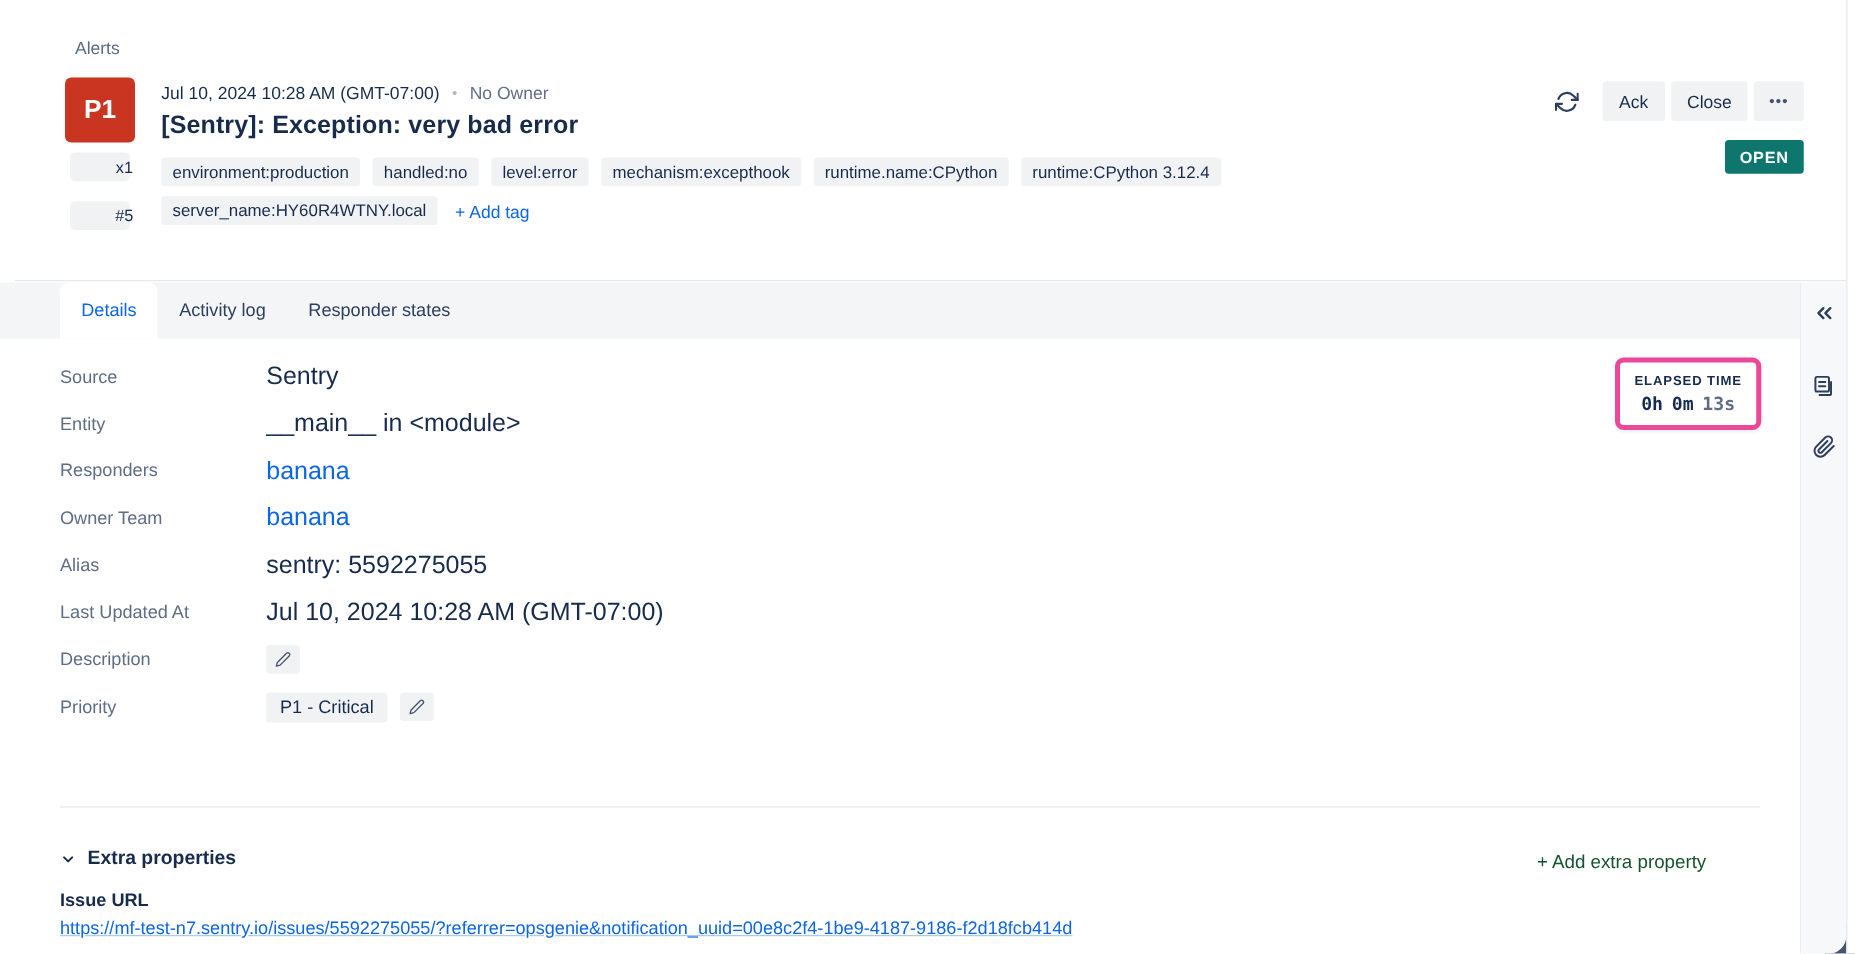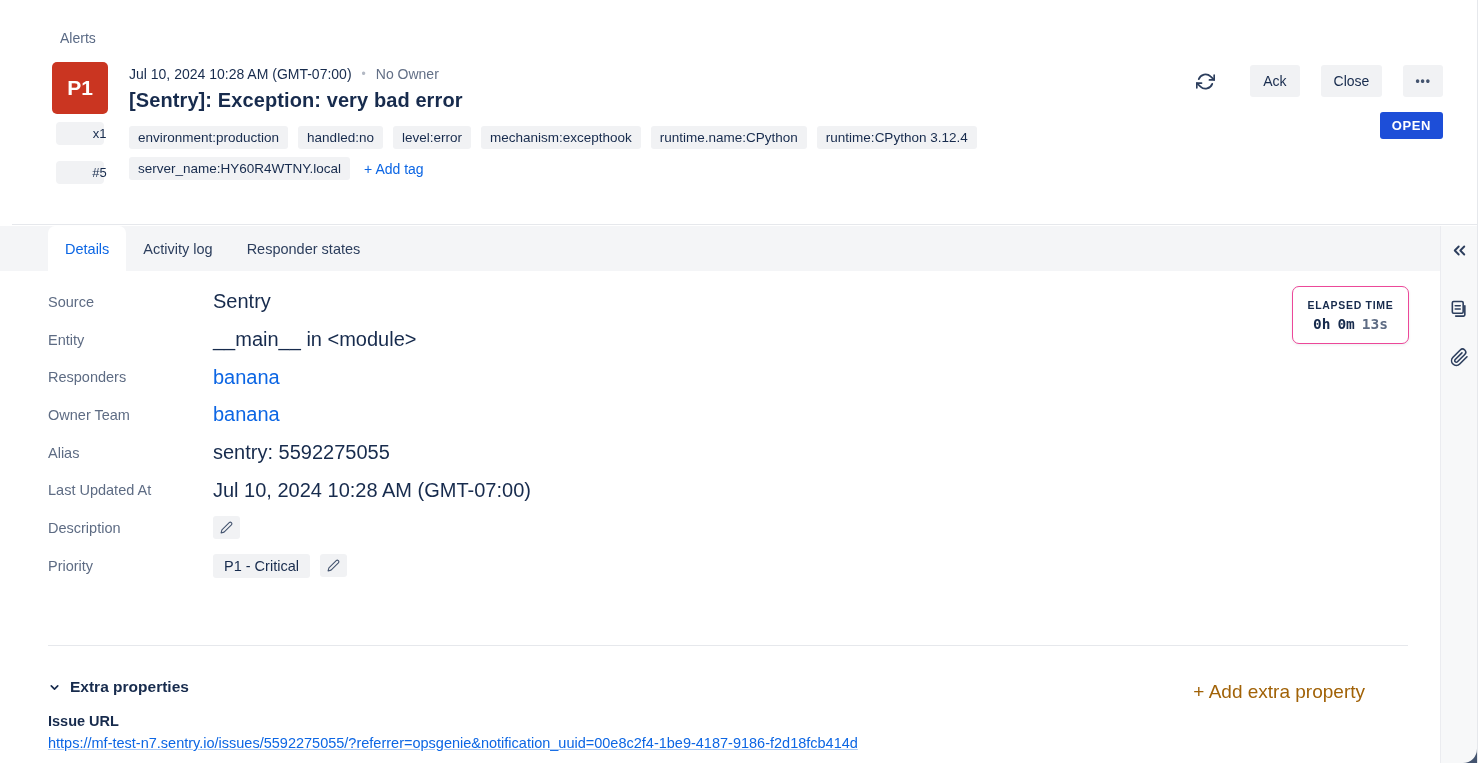--- a/index.html
+++ b/index.html
@@ -17,25 +17,25 @@
   .mini-wrap { margin-top:8px; display:flex; flex-direction:column; gap:8px; align-items:center; }
   .head-main { position:absolute; left:117px; top:66px; width:1010px; }
   .meta { font-size:14px; color:#172B4D; display:flex; align-items:center; gap:10px; }
   .meta .dot { color:#B3B9C4; font-size:12px; }
   .meta .owner { color:#626F86; }
   .alert-title { font-size:20px; font-weight:600; color:#172B4D; margin-top:7px; letter-spacing:0.1px; }
   .tags { margin-top:14px; display:flex; flex-wrap:wrap; gap:8px 10px; align-items:center; max-width:1010px; }
   .chip { background:#F1F2F4; color:#172B4D; font-size:13.5px; padding:4px 9px; border-radius:3px; white-space:nowrap; }
   .add-tag { color:#0C66E4; font-size:14px; text-decoration:none; cursor:pointer; margin-left:4px; }
 
-  .actions { position:absolute; top:65px; right:41px; display:flex; align-items:center; gap:21px; }
+  .actions { position:absolute; top:65px; right:41px; display:flex; align-items:center; gap:5px; }
   .refresh-btn { width:19px; height:19px; margin-right:14px; display:flex; align-items:center; justify-content:center; cursor:pointer; }
   .btn { height:32px; background:#F1F2F4; border:none; border-radius:3px; color:#172B4D; font-size:14px; font-family:inherit; padding:0 13px; cursor:pointer; }
   .btn.more { letter-spacing:1px; font-size:12px; padding:0 12px; font-weight:700; color:#44546F; }
-  .open-badge { position:absolute; top:112px; right:41px; height:27px; background:#1d4ed8; border-radius:3px; color:#fff; font-size:13px; font-weight:700; letter-spacing:0.6px; display:flex; align-items:center; justify-content:center; padding:0 12px; }
+  .open-badge { position:absolute; top:112px; right:41px; height:27px; background:#0f766e; border-radius:3px; color:#fff; font-size:13px; font-weight:700; letter-spacing:0.6px; display:flex; align-items:center; justify-content:center; padding:0 12px; }
 
   
   .tabbar { position:absolute; top:226px; left:0; width:1440px; height:45px; background:#F4F5F7; display:flex; align-items:stretch; padding-left:48px; }
   .tab { display:flex; align-items:center; padding:0 17px; font-size:14.5px; color:#2C3E5D; font-weight:500; cursor:pointer; }
   .tab.active { background:#ffffff; border-radius:7px 7px 0 0; color:#0C66E4; }
 
   
   .scroll-track { position:absolute; top:0; right:0; bottom:0; width:7px; background:#fff; border-left:1px solid #E6E8EC; z-index:5; }
   .sidebar { position:absolute; top:226px; right:7px; bottom:0; width:37px; background:#F7F8F9; border-left:1px solid #EBECF0; display:flex; flex-direction:column; align-items:center; padding-top:13px; z-index:6; border-bottom-right-radius:14px; }
   .side-icon { width:22px; height:22px; display:flex; align-items:center; justify-content:center; cursor:pointer; }
@@ -47,30 +47,30 @@
   .content { position:absolute; top:271px; left:0; width:1440px; bottom:0; background:#fff; }
   .rows { position:absolute; left:48px; top:12px; width:1100px; }
   .row { display:flex; align-items:center; height:37.7px; }
   .row .label { width:165px; flex:0 0 165px; font-size:14.5px; color:#5E6C84; }
   .row .value { font-size:20px; color:#172B4D; }
   .row .value.link { color:#0C66E4; cursor:pointer; text-decoration:none; }
   .value-chip { background:#F1F2F4; border-radius:3px; padding:4px 11px; font-size:14.5px; color:#172B4D; }
   .edit-btn { width:27px; height:23px; background:#F1F2F4; border:none; border-radius:3px; display:flex; align-items:center; justify-content:center; cursor:pointer; margin-left:10px; }
   .edit-btn.first { margin-left:0; }
 
-  .elapsed-card { position:absolute; left:1292px; top:15px; width:117px; height:58px; background:#fff; border:1px solid #ec4899; border-radius:7px; box-shadow:0 1px 3px rgba(23,43,77,0.08); display:flex; flex-direction:column; align-items:center; justify-content:center; gap:5px; }
+  .elapsed-card { position:absolute; left:1292px; top:15px; width:117px; height:58px; background:#fff; border:4px solid #ec4899; border-radius:7px; box-shadow:0 1px 3px rgba(23,43,77,0.08); display:flex; flex-direction:column; align-items:center; justify-content:center; gap:5px; }
   .el-label { font-size:10.5px; font-weight:700; letter-spacing:0.7px; color:#172B4D; }
   .el-time { font-family:"DejaVu Sans Mono", monospace; font-size:14.5px; font-weight:700; color:#172B4D; display:flex; gap:7px; }
   .el-time .sec { color:#5E6C84; }
 
   .divider { position:absolute; left:48px; top:374px; width:1360px; height:1px; background:#E6E8EC; }
 
   .extra-head { position:absolute; left:48px; top:407px; display:flex; align-items:center; gap:9px; }
   .extra-title { font-size:15.5px; font-weight:700; color:#172B4D; }
-  .add-extra { position:absolute; top:410px; right:75px; left:auto; font-size:19px; color:#a16207; text-decoration:none; cursor:pointer;text-align:right; }
+  .add-extra { position:absolute; top:410px; right:75px; left:auto; font-size:15px; color:#14532d; text-decoration:none; cursor:pointer;text-align:right; }
   .extra-key { position:absolute; left:48px; top:442px; font-size:14.5px; font-weight:700; color:#172B4D; }
   .extra-val { position:absolute; left:48px; top:464px; font-size:14.5px; color:#0C66E4; text-decoration:underline; text-decoration-color:rgba(12,102,228,0.35); cursor:pointer; }
 
   svg { display:block; }
 </style>
 </head>
 <body>
 
 <div class="page">
 

